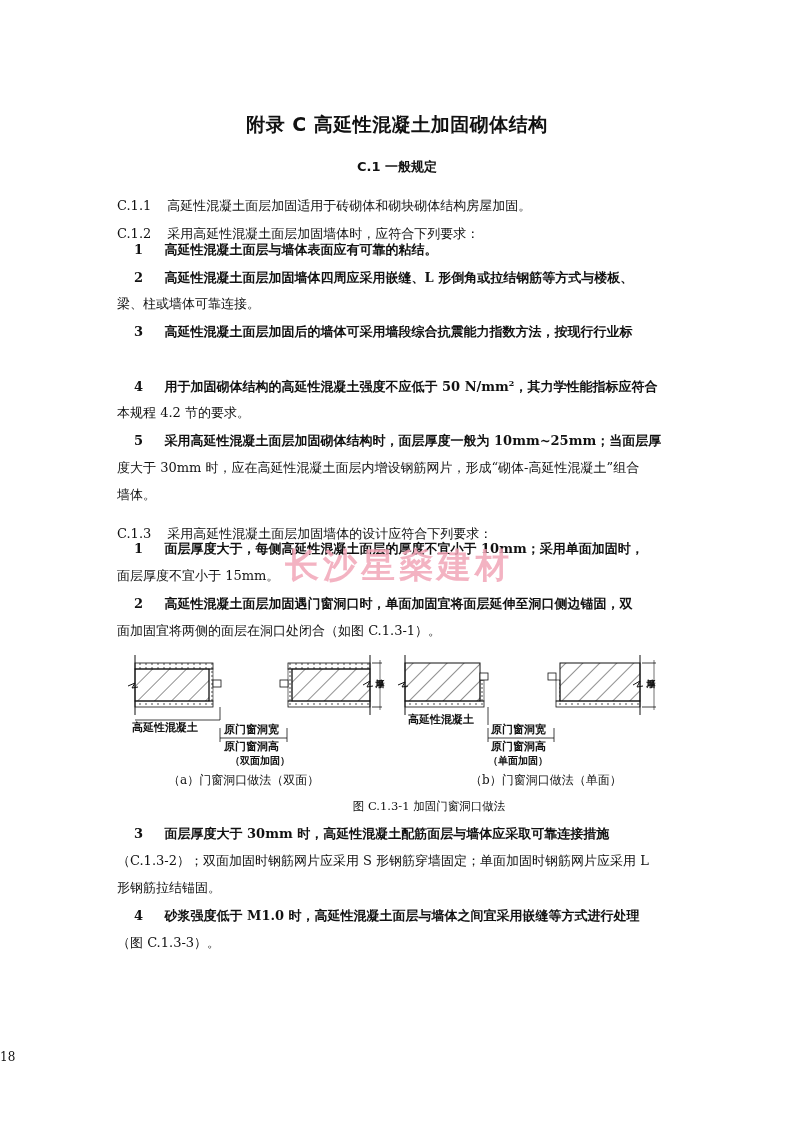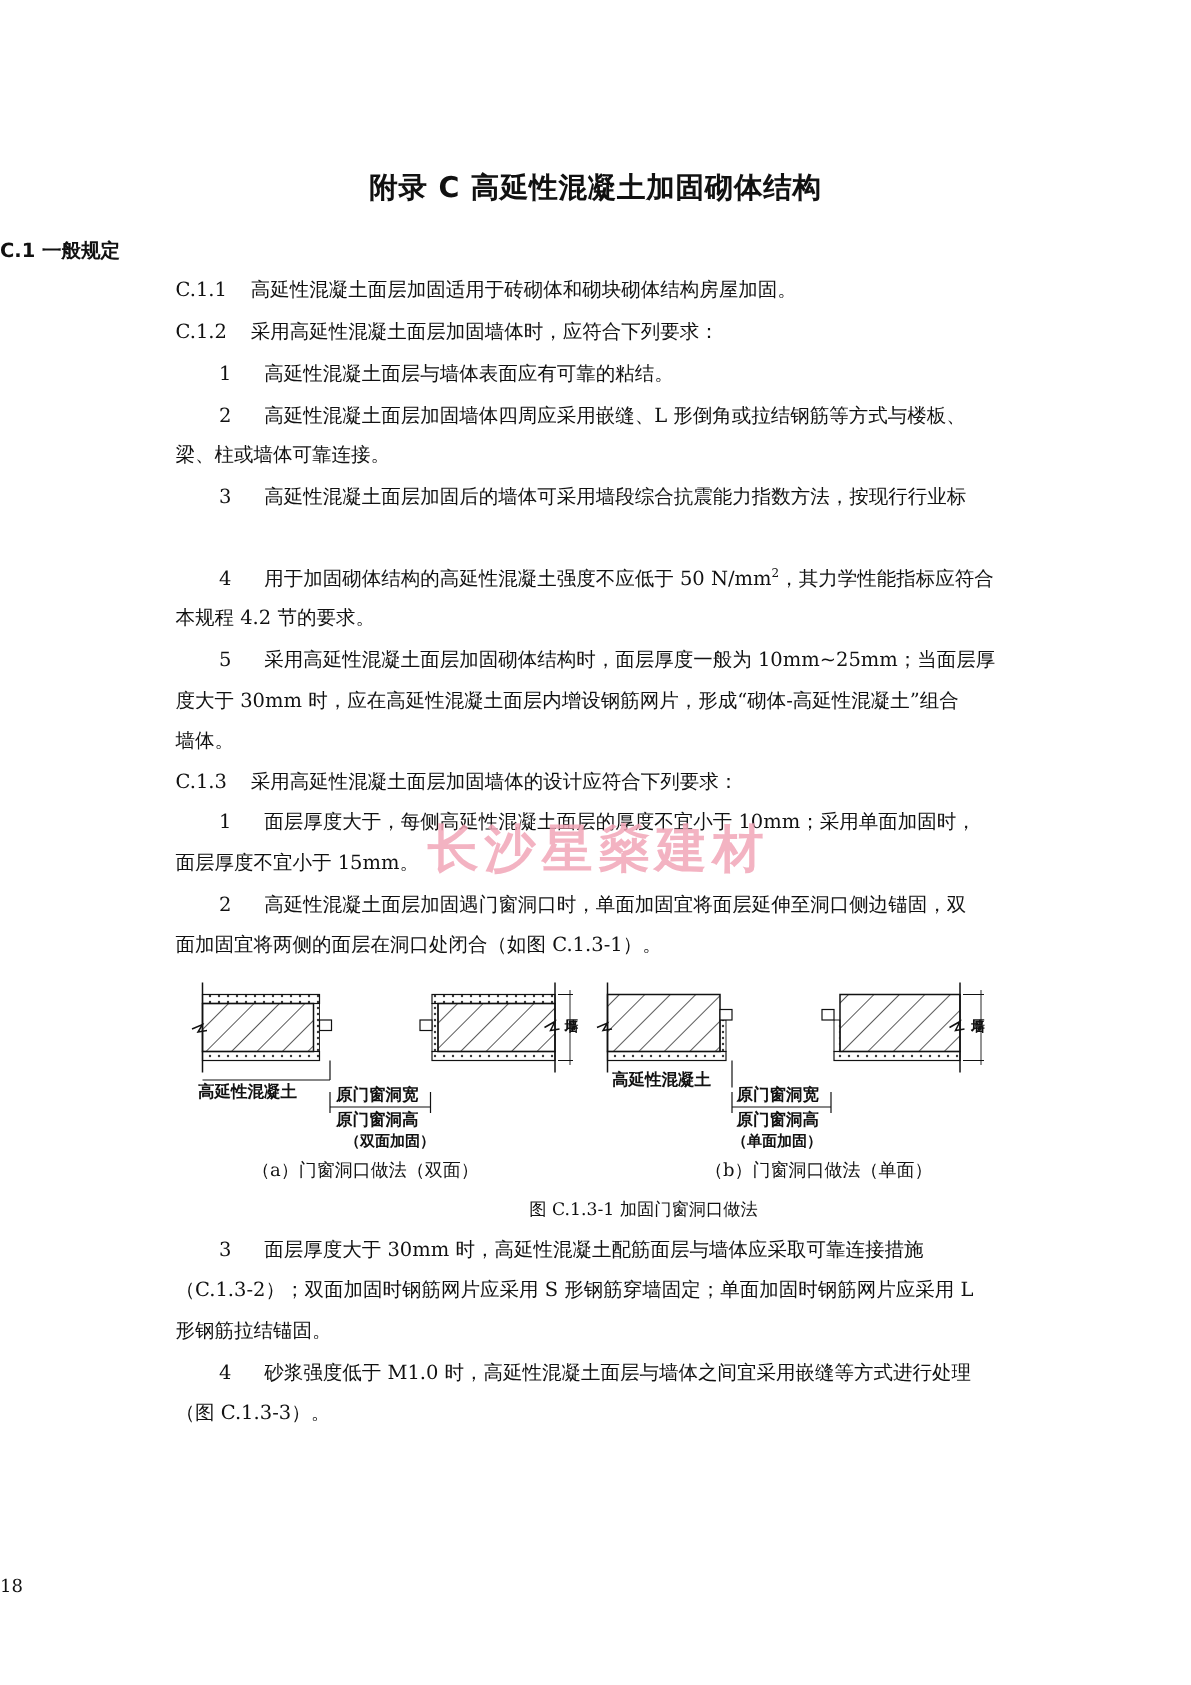--- a/index.html
+++ b/index.html
@@ -1,26 +1,26 @@
 <!DOCTYPE html>
 <html><head>
 <meta charset="utf-8">
 <style>
   html, body { margin:0; padding:0; background:#ffffff; }
   body { width:794px; height:1123px; position:relative; overflow:hidden;
          font-family:"DejaVu Serif","Liberation Serif",serif; color:#111; }
   .page { position:absolute; left:0; top:0; width:794px; height:1123px; background:#fff; }
   .title { position:absolute; left:0; width:794px; top:112px; text-align:center;
            font-family:"DejaVu Sans","Liberation Sans",sans-serif; font-size:19px; font-weight:bold; letter-spacing:0.5px; }
-  .subtitle { position:absolute; left:0; width:794px; top:158px; 
+  .subtitle { position:absolute; left:0; width:794px; top:158px; text-align:center;
               font-family:"DejaVu Sans","Liberation Sans",sans-serif; font-size:13px; font-weight:bold; }
   .line { position:absolute; left:117px; width:560px; font-size:13px; line-height:16px; white-space:nowrap; }
-  .ind { left:146px; }
+  .ind { left:134px;font-weight:bold; }
   .num { display:inline-block; width:26px; }
-  .clause { display:inline-block; width:46px; }
+  .clause { display:inline-block; width:46px;margin-top:12px; }
   sup { font-size:8px; line-height:0; }
   .watermark { position:absolute; left:285px; top:543px; font-family:"DejaVu Sans","Liberation Sans",sans-serif;
                font-size:34px; font-weight:bold; color:#f2a6b8; opacity:0.85; letter-spacing:4px; pointer-events:none; }
   .figure { position:absolute; left:120px; top:650px; width:560px; height:115px; }
   .figlabel { position:absolute; font-size:11px; font-weight:bold; font-family:"DejaVu Sans","Liberation Sans",sans-serif; }
   .subcap { position:absolute; top:772px; font-size:12px; }
   .figcap { position:absolute; left:0; width:794px; top:799px; text-align:center; font-size:11.5px;margin-left:32px; }
   .pagenum { position:absolute; left:0; width:794px; top:1050px; font-size:12px; }
 </style>
 </head>

